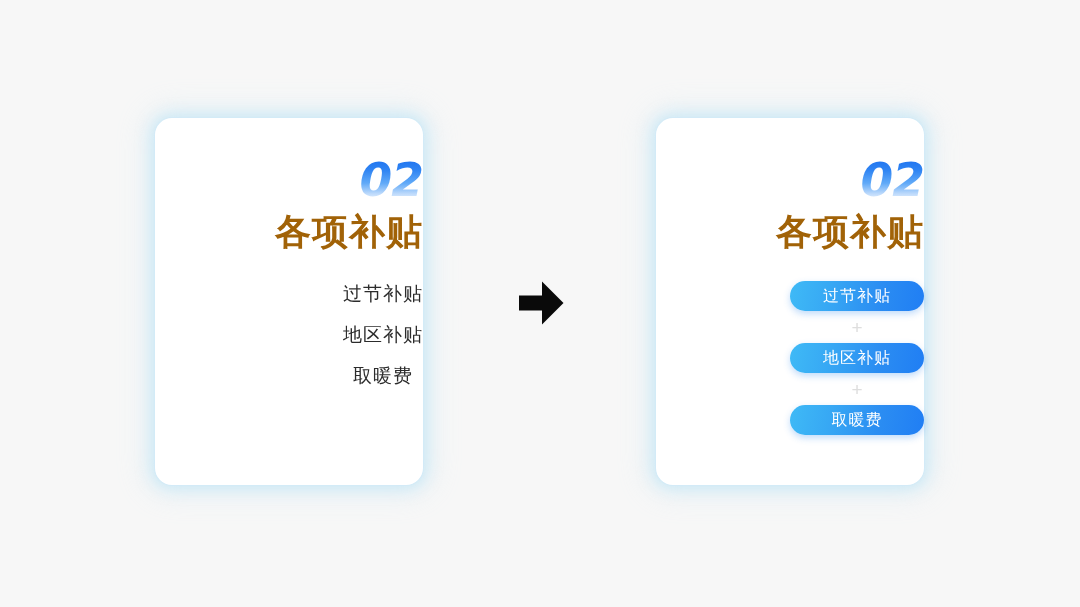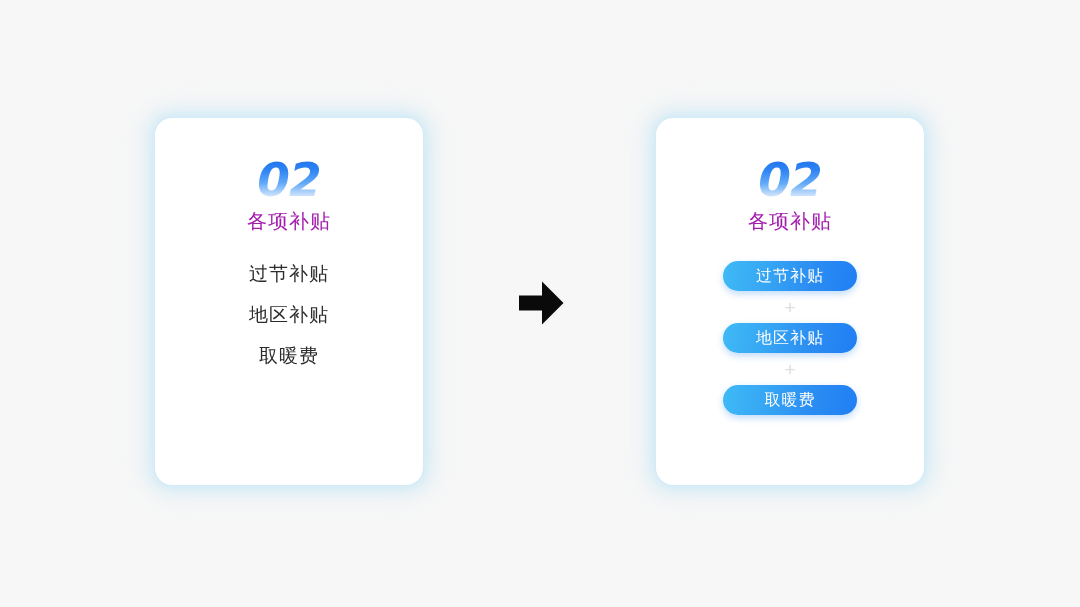--- a/index.html
+++ b/index.html
@@ -42,21 +42,21 @@
   .card-before { left: 155px; }
   .card-after  { left: 656px; }
 
   .card-inner {
     position: absolute;
     left: 0;
     right: 0;
     top: 0;
     display: flex;
     flex-direction: column;
-    align-items: center;
+    align-items: flex-end;
   }
 
   
   .badge-number {
     margin-top: 38px;
     font-family: "DejaVu Sans", sans-serif;
     font-size: 47px;
     font-weight: 700;
     font-style: italic;
     letter-spacing: -1px;
@@ -70,23 +70,23 @@
     -webkit-background-clip: text;
     background-clip: text;
     color: transparent;
     -webkit-text-fill-color: transparent;
     user-select: none;
   }
 
   
   .card-title {
     margin-top: 6px;
-    font-size: 20px;
-    font-weight: 400;
-    color: #a21caf;
+    font-size: 36px;
+    font-weight: 700;
+    color: #a16207;
     letter-spacing: 1px;
     line-height: 1.25;
     white-space: nowrap;
   }
 
   
   .plain-list {
     margin-top: 30px;
     display: flex;
     flex-direction: column;

